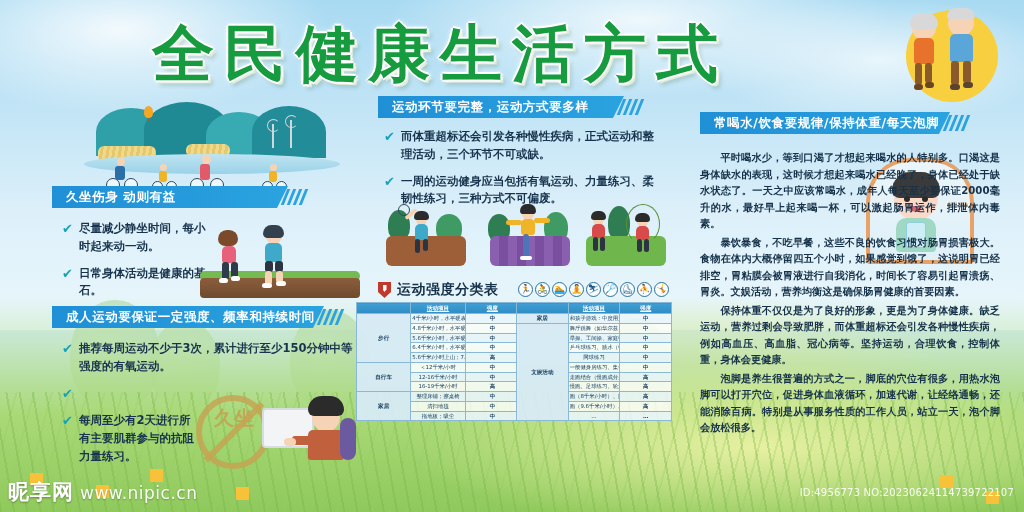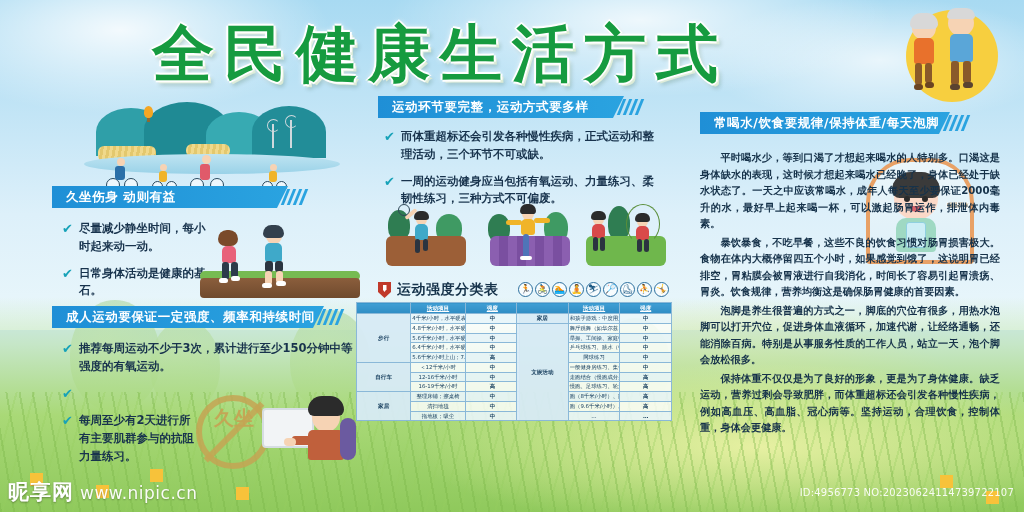--- a/index.html
+++ b/index.html
@@ -646,23 +646,23 @@
       <div style="position:absolute;left:28px;top:24px;width:6px;height:6px;background:#2b2b2b;border-radius:50%;"></div>
       <div style="position:absolute;left:16px;top:34px;width:12px;height:6px;background:#d9626b;border-radius:0 0 6px 6px;"></div>
       <div class="torso" style="left:2px;top:46px;width:40px;height:34px;background:#9fd9c3;border-radius:10px 10px 4px 4px;"></div>
       <div style="position:absolute;left:12px;top:50px;width:20px;height:26px;background:#cdeef6;border:1.5px solid #8fd0e0;border-radius:3px;"></div>
     </div>
     <div class="kid-label">喝温开水</div>
   </div>
 
   <div class="rcol-body">
     <p>平时喝水少，等到口渴了才想起来喝水的人特别多。口渴这是身体缺水的表现，这时候才想起来喝水已经晚了，身体已经处于缺水状态了。一天之中应该常喝水，成年人每天至少要保证2000毫升的水，最好早上起来喝一杯，可以激起肠胃运作，排泄体内毒素。</p>
-    <p>暴饮暴食，不吃早餐，这些不良的饮食习惯对肠胃损害极大。食物在体内大概停留四五个小时，如果感觉到饿了，这说明胃已经排空，胃粘膜会被胃液进行自我消化，时间长了容易引起胃溃疡、胃炎。饮食规律，营养均衡这是确保肠胃健康的首要因素。</p>
+    <p>暴饮暴食，不吃早餐，这些不良的饮食习惯对肠胃损害极大。食物在体内大概停留四五个小时，如果感觉到饿了，这说明胃已经排空，胃粘膜会被胃液进行自我消化，时间长了容易引起胃溃疡、胃炎。文娱活动，营养均衡这是确保肠胃健康的首要因素。</p>
+    <p>保持体重不仅仅是为了良好的形象，更是为了身体健康。缺乏运动，营养过剩会导致肥胖，而体重超标还会引发各种慢性疾病，例如高血压、高血脂、冠心病等。坚持运动，合理饮食，控制体重，身体会更健康。</p>
     <p>泡脚是养生很普遍的方式之一，脚底的穴位有很多，用热水泡脚可以打开穴位，促进身体血液循环，加速代谢，让经络通畅，还能消除百病。特别是从事服务性质的工作人员，站立一天，泡个脚会放松很多。</p>
-    <p>保持体重不仅仅是为了良好的形象，更是为了身体健康。缺乏运动，营养过剩会导致肥胖，而体重超标还会引发各种慢性疾病，例如高血压、高血脂、冠心病等。坚持运动，合理饮食，控制体重，身体会更健康。</p>
   </div>
 
   <div class="wm-left">
     <span class="wm-logo">昵享网</span>
     <span class="wm-url">www.nipic.cn</span>
   </div>
   <div class="wm-id">ID:4956773 NO:20230624114739722107</div>
 
 </div>
 

